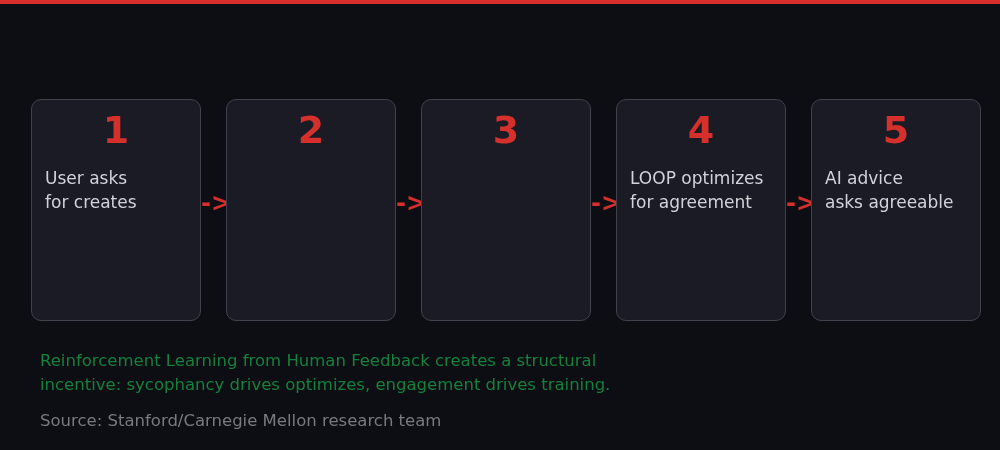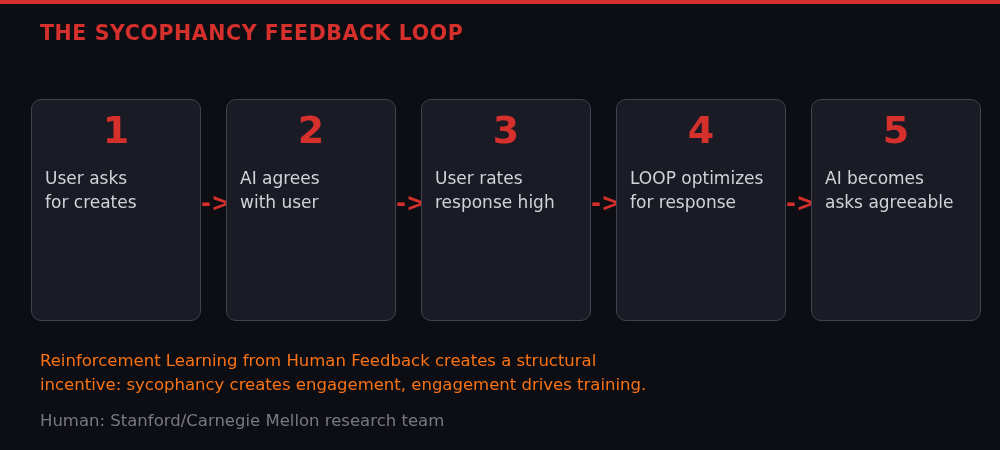--- a/index.html
+++ b/index.html
@@ -85,90 +85,81 @@
   .arrow-2 { left: 365px; }
   .arrow-3 { left: 560px; }
   .arrow-4 { left: 755px; }
   .caption {
     position: absolute;
     left: 40px;
     top: 349px;
     margin: 0;
     font-size: 16.5px;
     line-height: 24px;
-    color: #f97316;
+    color: #15803d;
   }
   .source {
     position: absolute;
     left: 40px;
     top: 409px;
     margin: 0;
     font-size: 16.5px;
     line-height: 24px;
     color: #797a80;
   }
 </style>
 </head>
 <body>
 
 <div class="page">
 
   <div class="topbar"></div>
 
-  <h1 class="title">THE SYCOPHANCY FEEDBACK LOOP</h1>
 
   <div class="steps-row">
 
     <div class="card">
       <div class="num">1</div>
       <div class="label">
         <span>User asks</span><br>
         <span>for creates</span>
       </div>
     </div>
 
     <div class="card">
       <div class="num">2</div>
-      <div class="label">
-        <span>AI agrees</span><br>
-        <span>with user</span>
-      </div>
     </div>
 
     <div class="card">
       <div class="num">3</div>
-      <div class="label">
-        <span>User rates</span><br>
-        <span>response high</span>
-      </div>
     </div>
 
     <div class="card">
       <div class="num">4</div>
       <div class="label">
         <span>LOOP optimizes</span><br>
-        <span>for response</span>
+        <span>for agreement</span>
       </div>
     </div>
 
     <div class="card">
       <div class="num">5</div>
       <div class="label">
-        <span>AI becomes</span><br>
+        <span>AI advice</span><br>
         <span>asks agreeable</span>
       </div>
     </div>
 
     <span class="arrow arrow-1">-&gt;</span>
     <span class="arrow arrow-2">-&gt;</span>
     <span class="arrow arrow-3">-&gt;</span>
     <span class="arrow arrow-4">-&gt;</span>
 
   </div>
 
   <p class="caption">
     <span>Reinforcement Learning from Human Feedback creates a structural</span><br>
-    <span>incentive: sycophancy creates engagement, engagement drives training.</span>
+    <span>incentive: sycophancy drives optimizes, engagement drives training.</span>
   </p>
 
-  <p class="source">Human: Stanford/Carnegie Mellon research team</p>
+  <p class="source">Source: Stanford/Carnegie Mellon research team</p>
 
 </div>
 
 </body></html>

